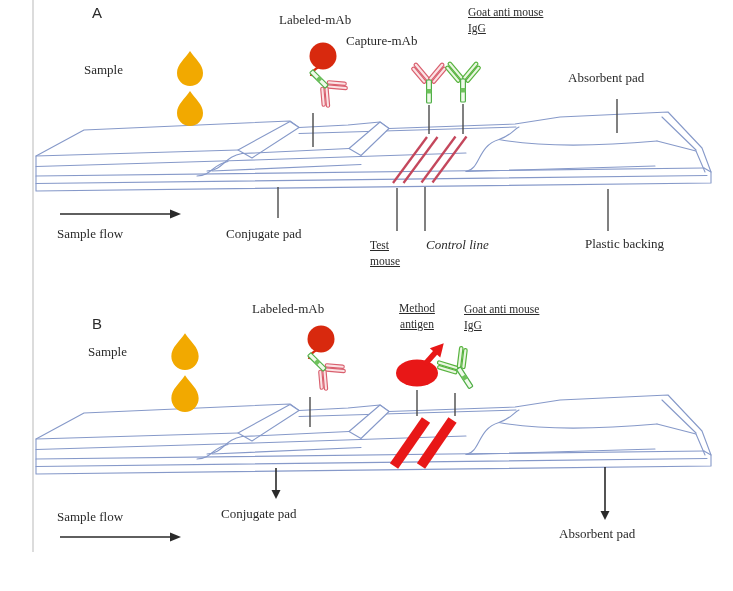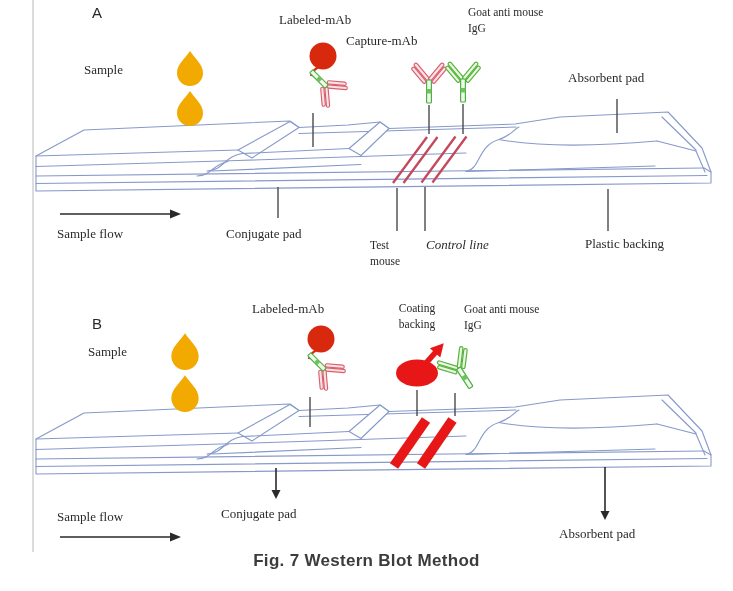--- a/index.html
+++ b/index.html
@@ -1,21 +1,21 @@
 <!DOCTYPE html>
 <html><head>
 <meta charset="utf-8">
 <style>
   html,body{margin:0;padding:0;background:#ffffff;}
   #figure-root{
     position:relative;width:733px;height:591px;background:#ffffff;
     font-family:"Liberation Serif", serif;color:#2a2a2a;overflow:hidden;
   }
   .lbl{position:absolute;font-size:13px;line-height:15px;white-space:nowrap;color:#2a2a2a;}
-  .lbl2{position:absolute;font-size:11.5px;line-height:16px;color:#2a2a2a;}
+  .lbl2{position:absolute;font-size:11.5px;line-height:16px;color:#2a2a2a;text-decoration:underline;}
   .panel-letter{position:absolute;font-family:"Liberation Sans", sans-serif;font-size:15px;font-weight:500;color:#2a2a2a;}
   .caption{position:absolute;left:0;right:0;top:551px;text-align:center;
     font-family:"Liberation Sans", sans-serif;font-size:17px;font-weight:600;color:#3c3c3c;letter-spacing:.3px;}
   .centered{text-align:center;}
   svg{position:absolute;left:0;top:0;}
   .st{fill:none;stroke:#8699c9;stroke-width:1.1;stroke-linejoin:round;stroke-linecap:round;}
   .f{fill:#ffffff;}
   .ptr{stroke:#4a4a4a;stroke-width:1.4;fill:none;}
   .flowline{stroke:#2a2a2a;stroke-width:1.6;fill:none;}
   .flowhead{fill:#2a2a2a;stroke:none;}
@@ -210,25 +210,24 @@
     <div>Test</div>
     <div>mouse</div>
   </div>
   <div class="lbl" style="left:426px;top:237px;font-style:italic;">Control line</div>
   <div class="lbl" style="left:553px;top:236px;margin-left:32px;">Plastic backing</div>
 
   <div class="panel-letter" style="left:92px;top:315px;">B</div>
   <div class="lbl" style="left:88px;top:344px;">Sample</div>
   <div class="lbl" style="left:252px;top:301px;">Labeled-mAb</div>
   <div class="lbl2 centered" style="left:383px;top:300px;width:68px;">
-    <div>Coating</div>
-    <div>backing</div>
+    <div>Method</div>
+    <div>antigen</div>
   </div>
   <div class="lbl2" style="left:464px;top:301px;">
     <div>Goat anti mouse</div>
     <div>IgG</div>
   </div>
   <div class="lbl" style="left:57px;top:509px;">Sample flow</div>
   <div class="lbl" style="left:221px;top:506px;">Conjugate pad</div>
   <div class="lbl" style="left:559px;top:526px;">Absorbent pad</div>
 
-  <div class="caption">Fig. 7 Western Blot Method</div>
 </div>
 
 </body></html>

